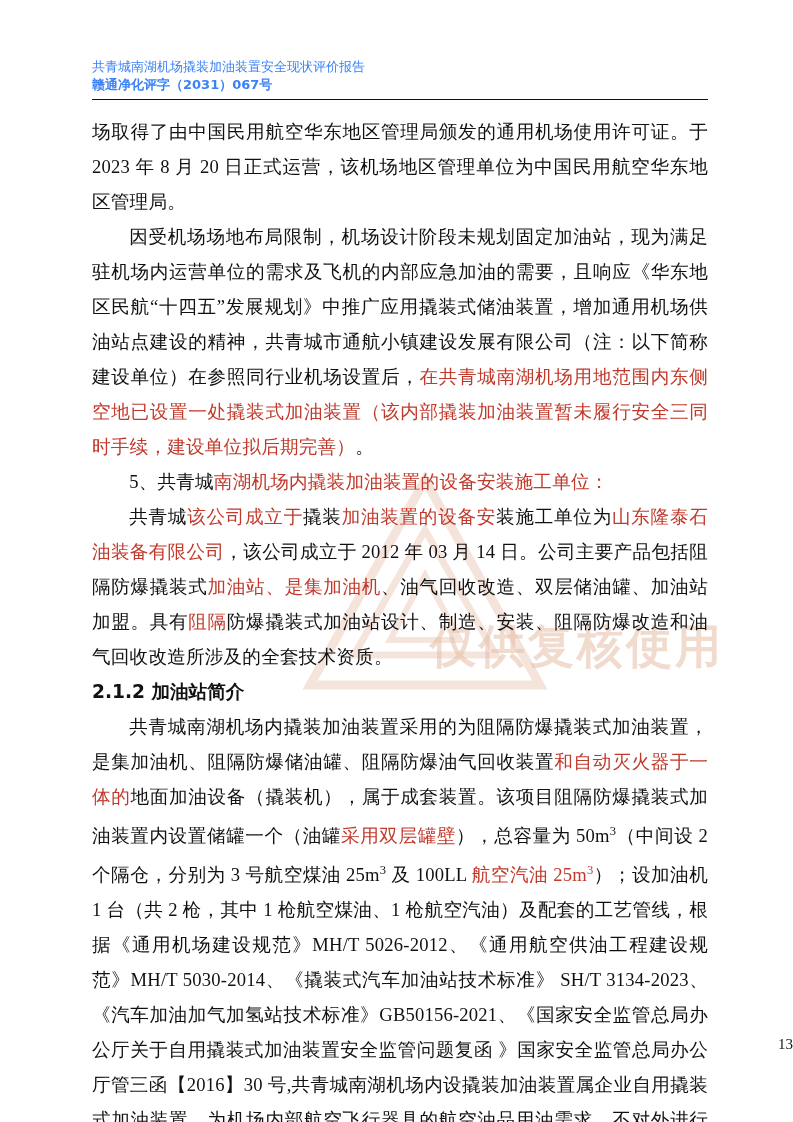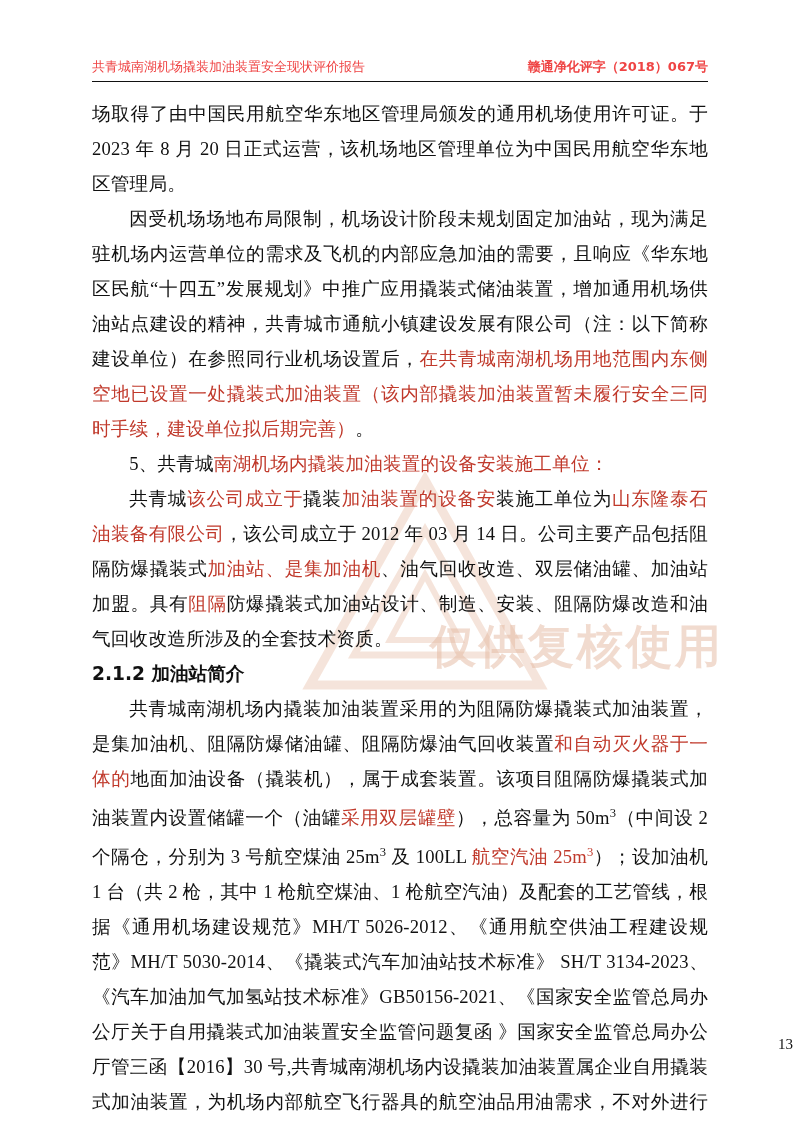--- a/index.html
+++ b/index.html
@@ -23,22 +23,23 @@
     top: 58px;
     width: 616px;
   }
   .header {
     display: flex;
     justify-content: space-between;
     align-items: baseline;
     font-size: 13.5px;
     font-family: "DejaVu Sans", "Liberation Sans", sans-serif;
     letter-spacing: 0px;
-    color: #ef4444;
+    color: #3b82f6;
     padding-bottom: 5px;
+    flex-direction: column;
   }
   .header-left {
     font-size: 13px;
   }
   .header-right {
     font-size: 13px;
     font-weight: bold;
   }
   .rule {
     border-bottom: 1.6px solid #111;
@@ -123,21 +124,21 @@
       <path d="M125 60 L196 185 L54 185 Z" fill="none" stroke="#e0a98a" stroke-width="7"></path>
       <path d="M125 105 L160 170 L90 170 Z" fill="none" stroke="#e0a98a" stroke-width="6"></path>
     </svg>
     <div class="wm-text2">仅供复核使用</div>
   </div>
 
   <div class="content">
 
     <div class="header">
       <div class="header-left">共青城南湖机场撬装加油装置安全现状评价报告</div>
-      <div class="header-right">赣通净化评字（2018）067号</div>
+      <div class="header-right">赣通净化评字（2031）067号</div>
     </div>
     <div class="rule"></div>
 
     <p class="body">场取得了由中国民用航空华东地区管理局颁发的通用机场使用许可证。于2023 年 8 月 20 日正式运营，该机场地区管理单位为中国民用航空华东地区管理局。</p>
 
     <p class="body indent"><span>因受机场场地布局限制，机场设计阶段未规划固定加油站，现为满足驻机场内运营单位的需求及飞机的内部应急加油的需要，且响应《华东地区民航“十四五”发展规划》中推广应用撬装式储油装置，增加通用机场供油站点建设的精神，共青城市通航小镇建设发展有限公司（注：以下简称建设单位）在参照同行业机场设置后，</span><span class="red">在共青城南湖机场用地范围内东侧空地已设置一处撬装式加油装置</span><span class="red">（该内部撬装加油装置暂未履行安全三同时手续，建设单位拟后期完善）</span><span>。</span></p>
 
     <p class="body indent"><span>5、共青城</span><span class="red">南湖机场内撬装加油装置的设备安装施工单位</span><span class="red">：</span></p>
 
     <p class="body indent"><span>共青城</span><span class="red">该公司成立于</span><span>撬装</span><span class="red">加油装置的设备安</span><span>装施工单位为</span><span class="red">山东隆泰石油装备有限公司</span><span>，该公司成立于 2012 年 03 月 14 日。公司主要产品包括阻隔防爆撬装式</span><span class="red">加油站、是集加油机</span><span>、油气回收改造、双层储油罐、加油站加盟。具有</span><span class="red">阻隔</span><span>防爆撬装式加油站设计、制造、安装、阻隔防爆改造和油气回收改造所涉及的全套技术资质。</span></p>

